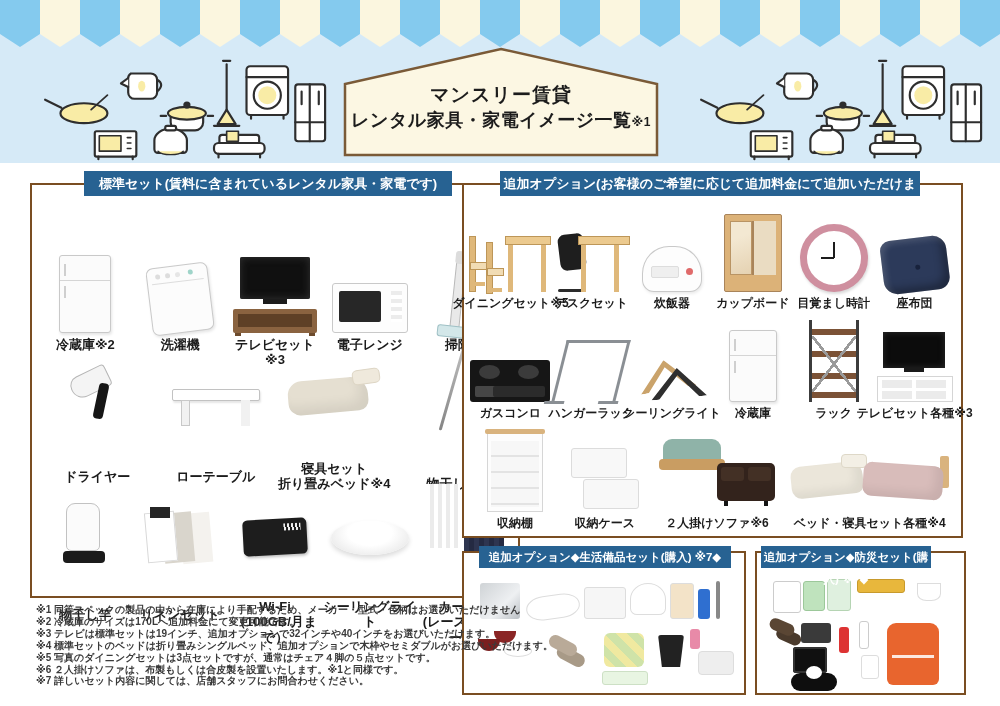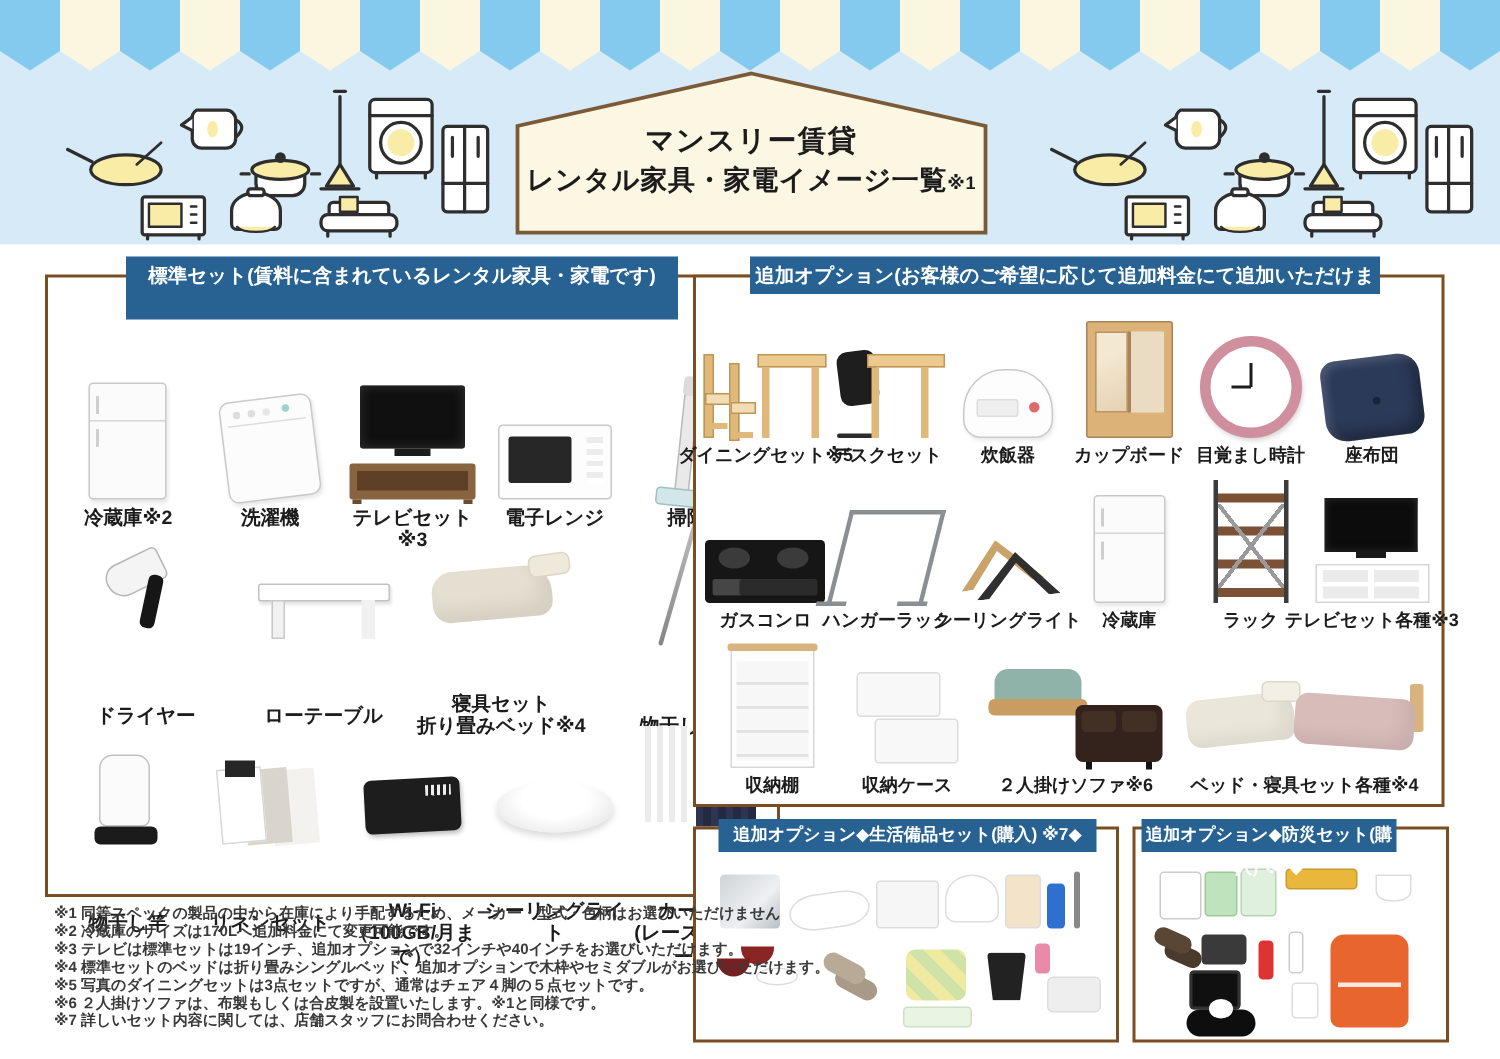--- a/index.html
+++ b/index.html
@@ -21,21 +21,21 @@
 
   
   .pbox{position:absolute;border:2px solid #7a4e22;background:#fff;box-sizing:border-box;}
   #panel-standard{left:30px;top:183px;width:490px;height:415px;}
   #panel-option{left:462px;top:183px;width:501px;height:355px;}
   #panel-life{left:462px;top:551px;width:284px;height:144px;}
   #panel-bousai{left:755px;top:551px;width:211px;height:144px;}
 
   .phead{position:absolute;background:#276292;color:#fff;font-weight:bold;text-align:center;
          box-sizing:border-box;z-index:5;}
-  #head-standard{left:84px;top:171px;width:368px;height:42px;font-size:13px;line-height:25px;}
+  #head-standard{left:84px;top:171px;width:368px;height:25px;font-size:13px;line-height:25px;}
   #head-option{left:500px;top:171px;width:420px;height:25px;font-size:13px;line-height:25px;}
   #head-life{left:479px;top:546px;width:252px;height:22px;font-size:11.5px;line-height:22px;}
   #head-bousai{left:761px;top:546px;width:170px;height:22px;font-size:11.5px;line-height:22px;}
 
   .prow{display:flex;box-sizing:border-box;padding:0 6px;}
   .cell{flex:1;display:flex;flex-direction:column;align-items:center;justify-content:flex-end;min-width:0;}
   .imgwrap{display:flex;align-items:flex-end;justify-content:center;}
   .lbl{font-weight:bold;text-align:center;line-height:1.18;margin-top:4px;}
   .lbl .l2{display:block;}
 
@@ -43,21 +43,21 @@
   #panel-standard .prow.r1{height:152px;margin-top:16px;}
   #panel-standard .prow .imgwrap{height:96px;}
   #panel-standard .prow.r1 .imgwrap{height:112px;}
   #panel-standard .lbl{font-size:13px;height:16px;}
   #panel-standard .prow.r2 .lbl,#panel-standard .prow.r3 .lbl{height:30px;margin-top:44px;}
 
   #panel-option .prow{height:110px;}
   #panel-option .prow.o1{margin-top:16px;}
   #panel-option .prow .imgwrap{height:84px;}
   #panel-option .lbl{font-size:12px;height:15px;white-space:nowrap;}
-  #panel-option .prow.o3 .cell.wide{flex:1.5;}
+  #panel-option .prow.o3 .cell.wide{flex:1.5;justify-content:space-between;}
   #panel-option .prow.o3 .cell.xwide{flex:1.9;}
 
   
   .notes{position:absolute;left:36px;top:604px;width:432px;}
   .notes div{font-size:10px;font-weight:bold;color:#3a3a3a;line-height:11.9px;white-space:nowrap;}
 
   
   .pi{position:relative;display:block;}
   .pi-fridge{width:50px;height:76px;background:#fbfbfb;border:1px solid #c9c9c9;border-radius:3px;box-shadow:1px 2px 3px rgba(0,0,0,.10);}
   .pi-fridge::before{content:"";position:absolute;left:0;right:0;top:24px;border-top:1px solid #d5d5d5;}

